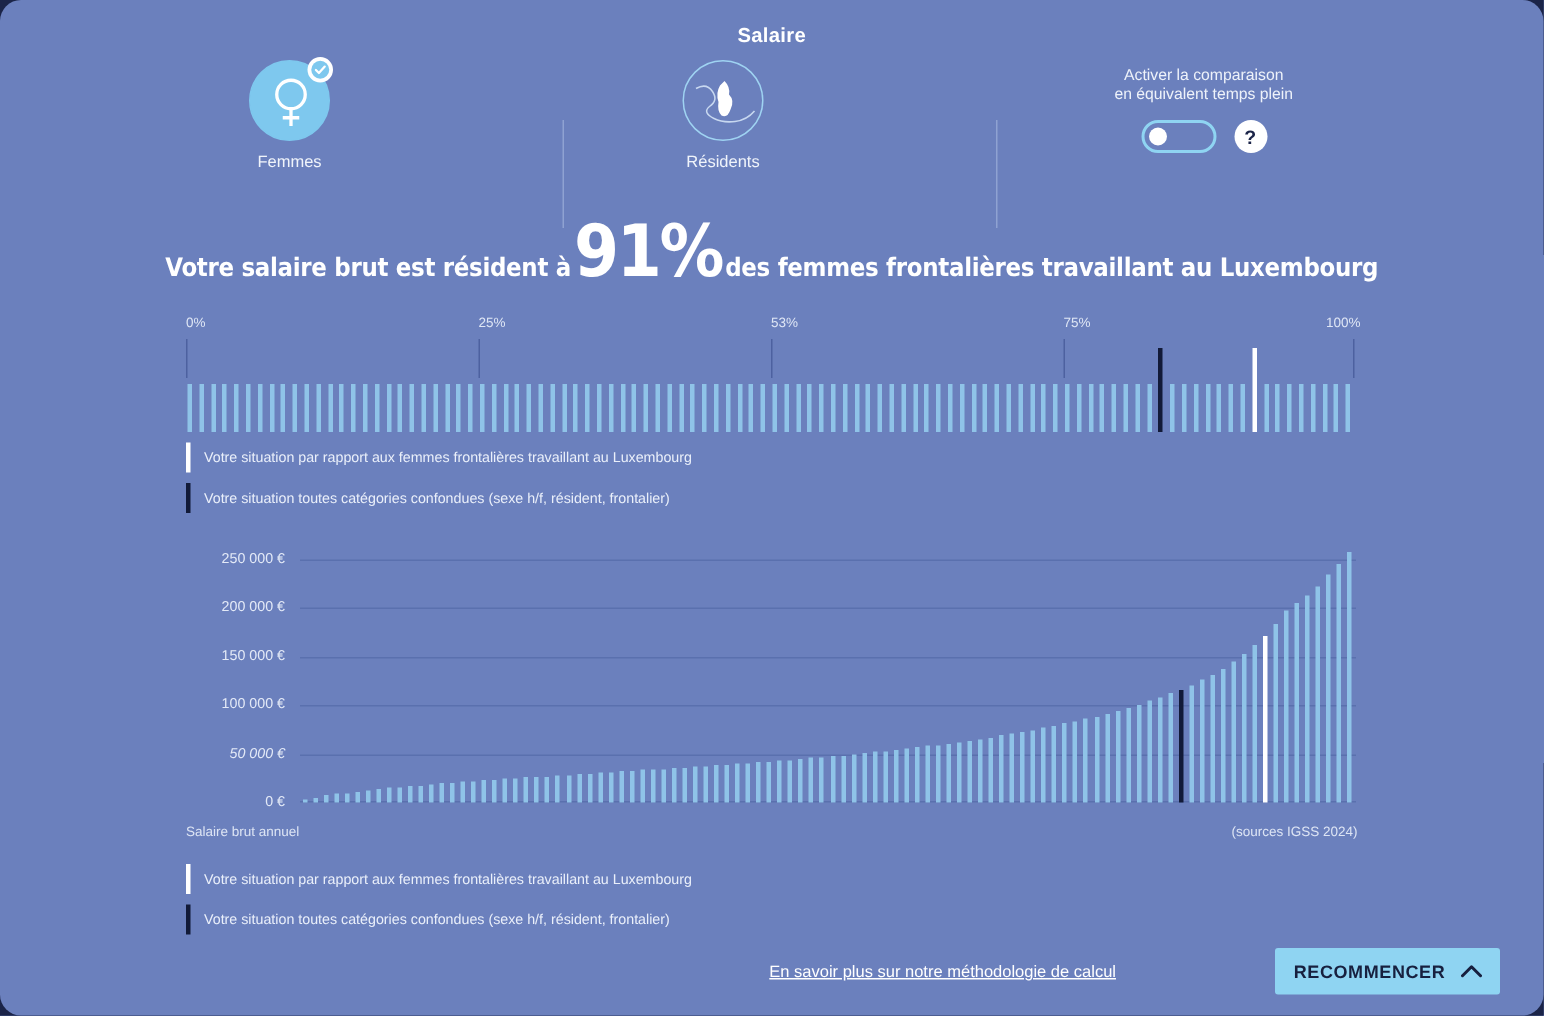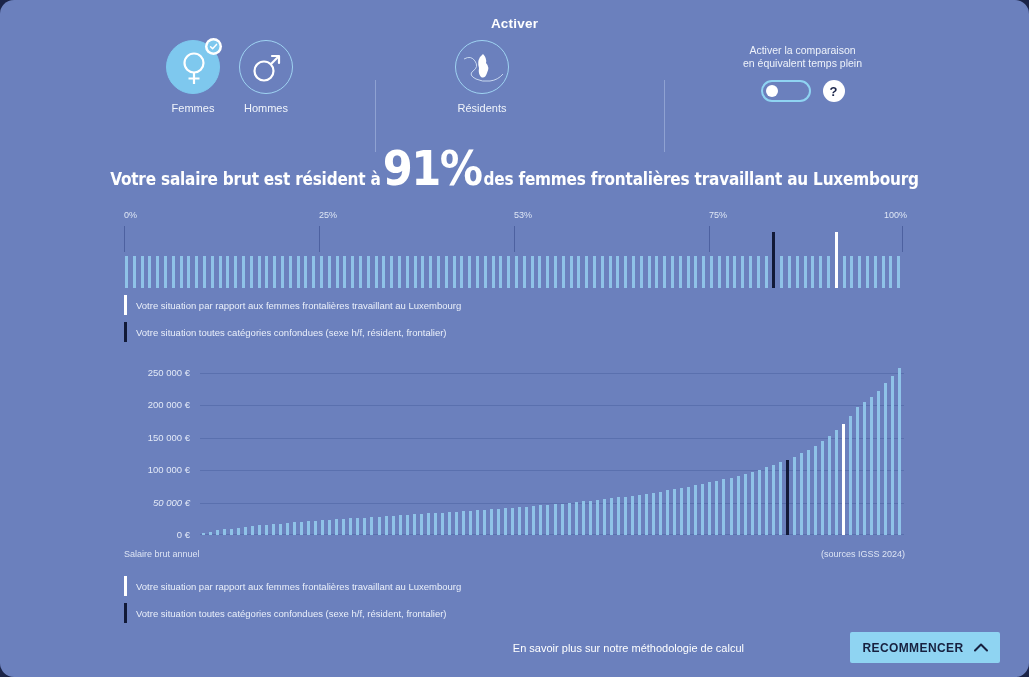--- a/index.html
+++ b/index.html
@@ -272,20 +272,21 @@
   .footer {
     position: absolute;
     left: 0; top: 632px;
     width: 1029px; height: 40px;
   }
   .method-link {
     position: absolute;
     right: 285px; top: 10px;
     font-size: 11px;
     color: #ffffff;
+    text-decoration: underline;
     cursor: pointer;
     margin-left: 22px;
   }
   .restart-btn {
     position: absolute;
     right: 29px; top: 0;
     width: 150px; height: 31px;
     background: #8fd4f2;
     color: #17203f;
     border-radius: 2px;
@@ -297,51 +298,41 @@
     font-weight: bold;
     letter-spacing: .4px;
     cursor: pointer;
   }
 </style>
 </head>
 <body>
 
 <div id="app">
 
-  <div class="comparer-title">Activer</div>
+  <div class="comparer-title">Salaire</div>
 
   <div class="selector-row">
 
     <div class="opt" style="left:156px; top:0;">
       <div class="circle on">
         <svg width="54" height="54" viewBox="0 0 54 54">
           <circle cx="27" cy="22" r="9.5" fill="none" stroke="#ffffff" stroke-width="2.2"></circle>
           <line x1="27" y1="31.5" x2="27" y2="43" stroke="#ffffff" stroke-width="2.2"></line>
           <line x1="21.5" y1="37.5" x2="32.5" y2="37.5" stroke="#ffffff" stroke-width="2.2"></line>
         </svg>
         <span class="badge">
           <svg width="13" height="13" viewBox="0 0 13 13">
             <circle cx="6.5" cy="6.5" r="6" fill="#7ec8ee"></circle>
             <path d="M3.6 6.7 L5.6 8.7 L9.5 4.4" fill="none" stroke="#ffffff" stroke-width="1.5" stroke-linecap="round" stroke-linejoin="round"></path>
           </svg>
         </span>
       </div>
       <div class="label">Femmes</div>
     </div>
 
-    <div class="opt" style="left:229px; top:0;">
-      <div class="circle off">
-        <svg width="54" height="54" viewBox="0 0 54 54">
-          <circle cx="24" cy="30" r="9.5" fill="none" stroke="#ffffff" stroke-width="2.2"></circle>
-          <line x1="31" y1="23" x2="39" y2="15" stroke="#ffffff" stroke-width="2.2"></line>
-          <polyline points="32,15 39,15 39,22" fill="none" stroke="#ffffff" stroke-width="2.2" stroke-linecap="round" stroke-linejoin="round"></polyline>
-        </svg>
-      </div>
-      <div class="label">Hommes</div>
-    </div>
 
     <div class="divider" style="left:375px;"></div>
 
     <div class="opt" style="left:445px; top:0;">
       <div class="circle off">
         <svg width="54" height="54" viewBox="0 0 54 54">
           <path d="M8 18 Q15 14 19 20 Q23 26 17 30 Q12 34 20 38 Q26 41 34 40 Q42 39 47 33" fill="none" stroke="#c8d8f0" stroke-width="1"></path>
           <path d="M27 13 Q31 17 30 22 Q34 26 31 32 Q29 38 25 36 Q22 33 23 27 Q21 21 24 16 Z" fill="#ffffff"></path>
         </svg>
       </div>

